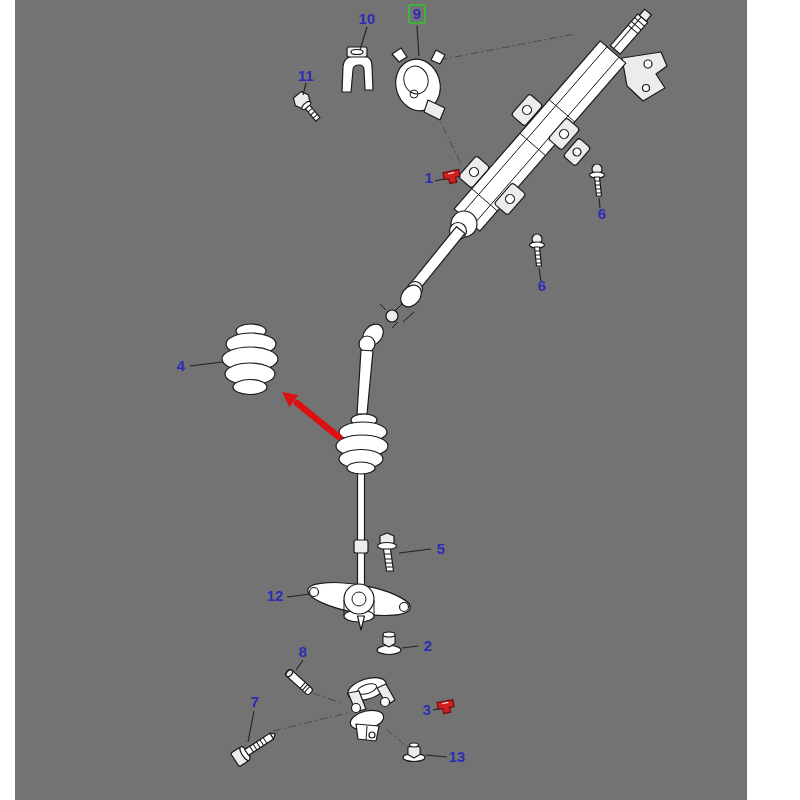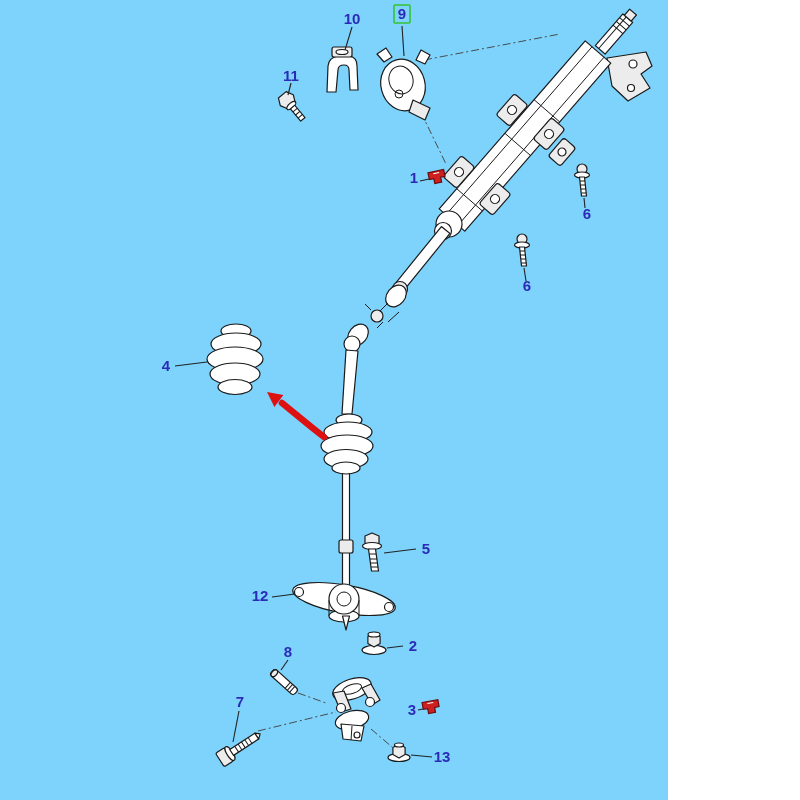--- a/index.html
+++ b/index.html
@@ -1,17 +1,17 @@
 <!DOCTYPE html>
 <html><head>
 <meta charset="utf-8">
 <style>
   html,body{margin:0;padding:0;background:#ffffff;}
-  .canvas{width:668px;height:800px;position:relative;background:#7dd3fc;overflow:hidden;
-          font-family:"Liberation Sans",sans-serif;}
+  .canvas{width:732px;height:800px;position:relative;background:#737373;overflow:hidden;
+          font-family:"Liberation Sans",sans-serif;margin-left:15px;}
   svg{display:block;}
   .part{fill:#ffffff;stroke:#1a1a1a;stroke-width:1.2;stroke-linejoin:round;}
   .shade{fill:#ececec;}
   .ln{stroke:#1a1a1a;stroke-width:1;fill:none;}
   .dashdot{stroke:#4a4a4a;stroke-width:1;fill:none;stroke-dasharray:8 3 2 3;}
   .leader{stroke:#222222;stroke-width:1.1;fill:none;}
   .callout{font:bold 15px "Liberation Sans",sans-serif;fill:#2b2bb8;text-anchor:middle;cursor:pointer;}
 </style>
 </head>
 <body>

